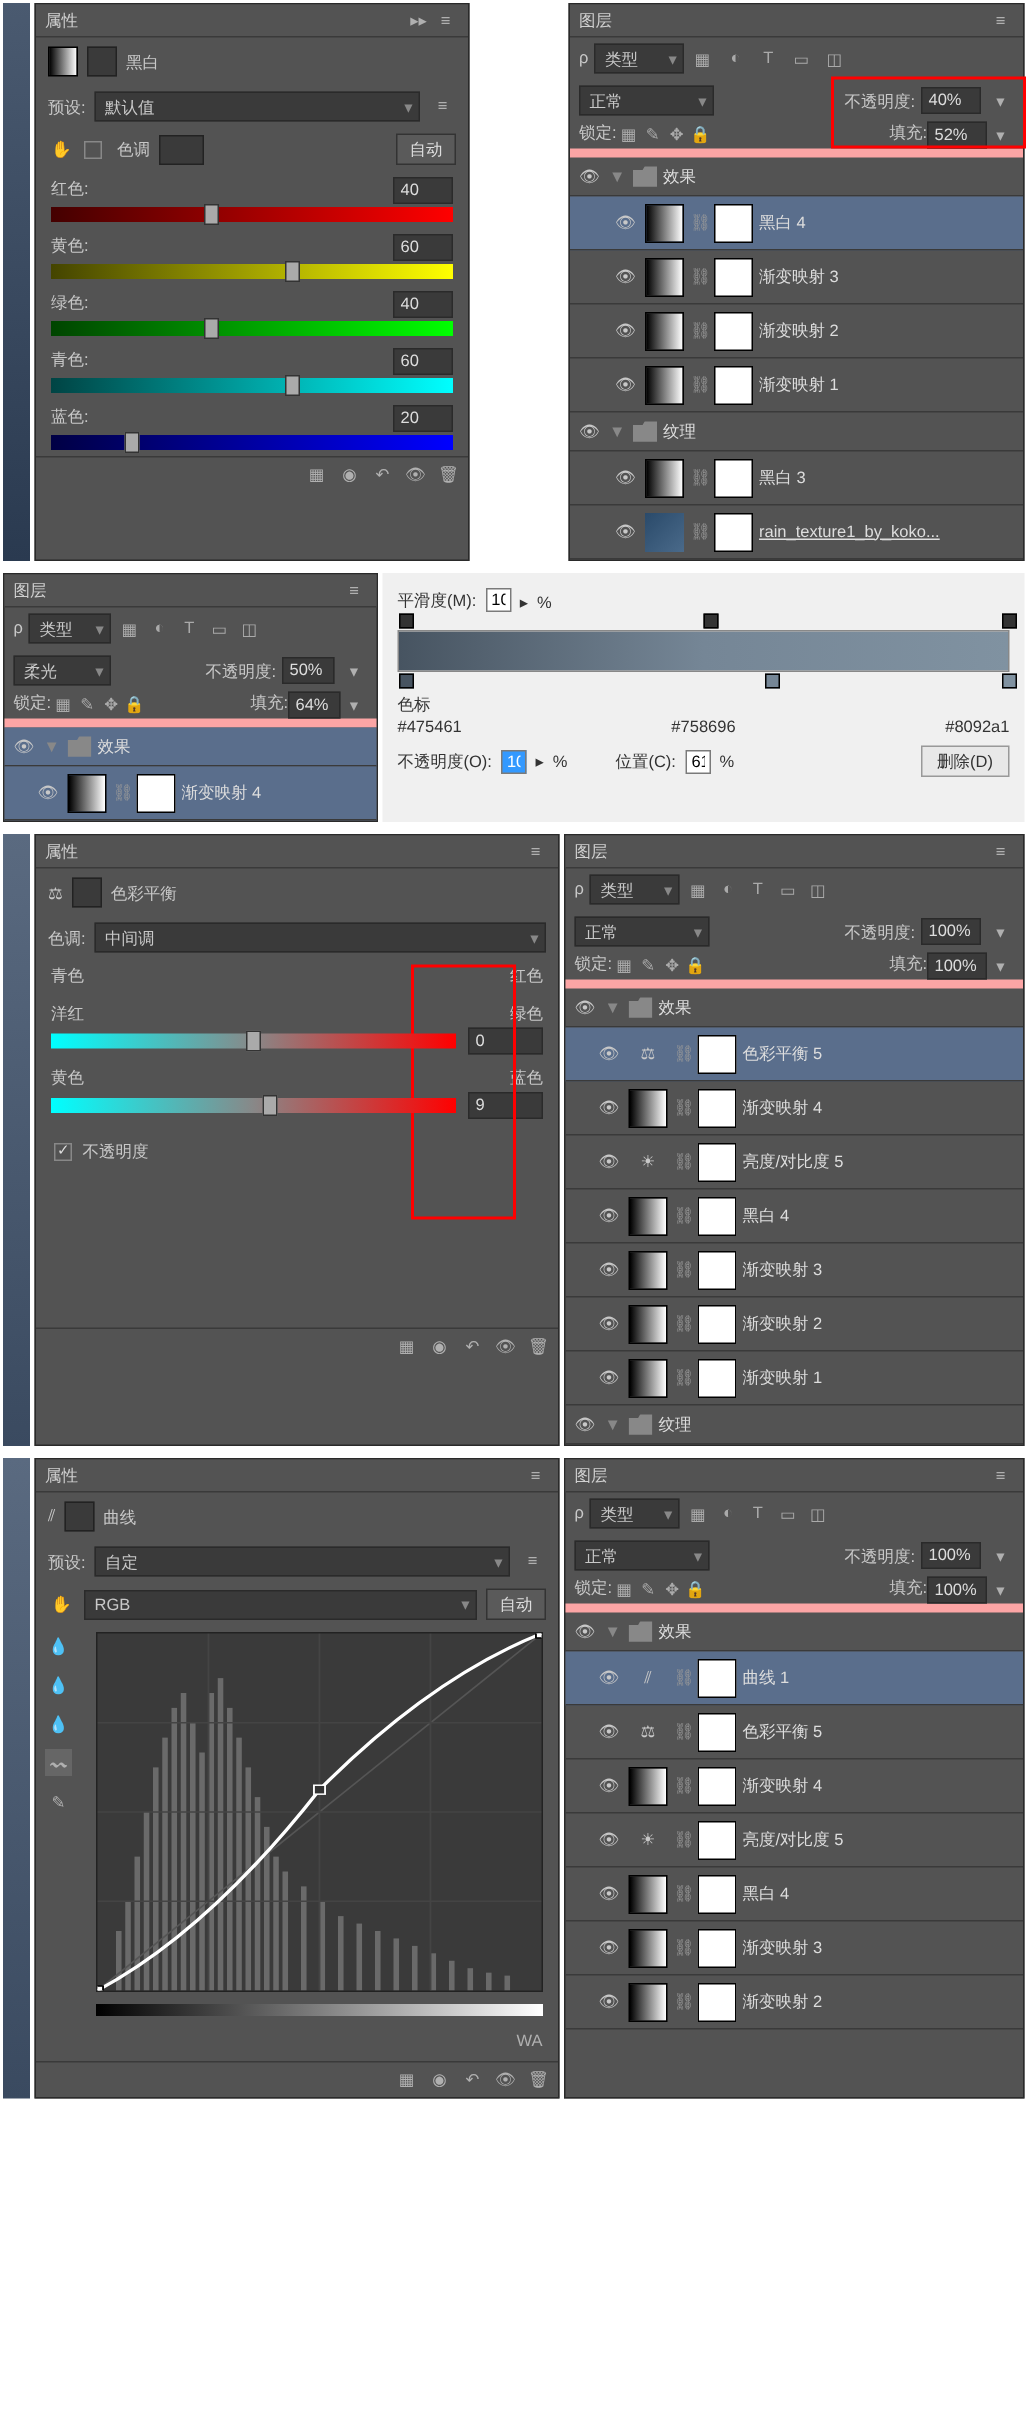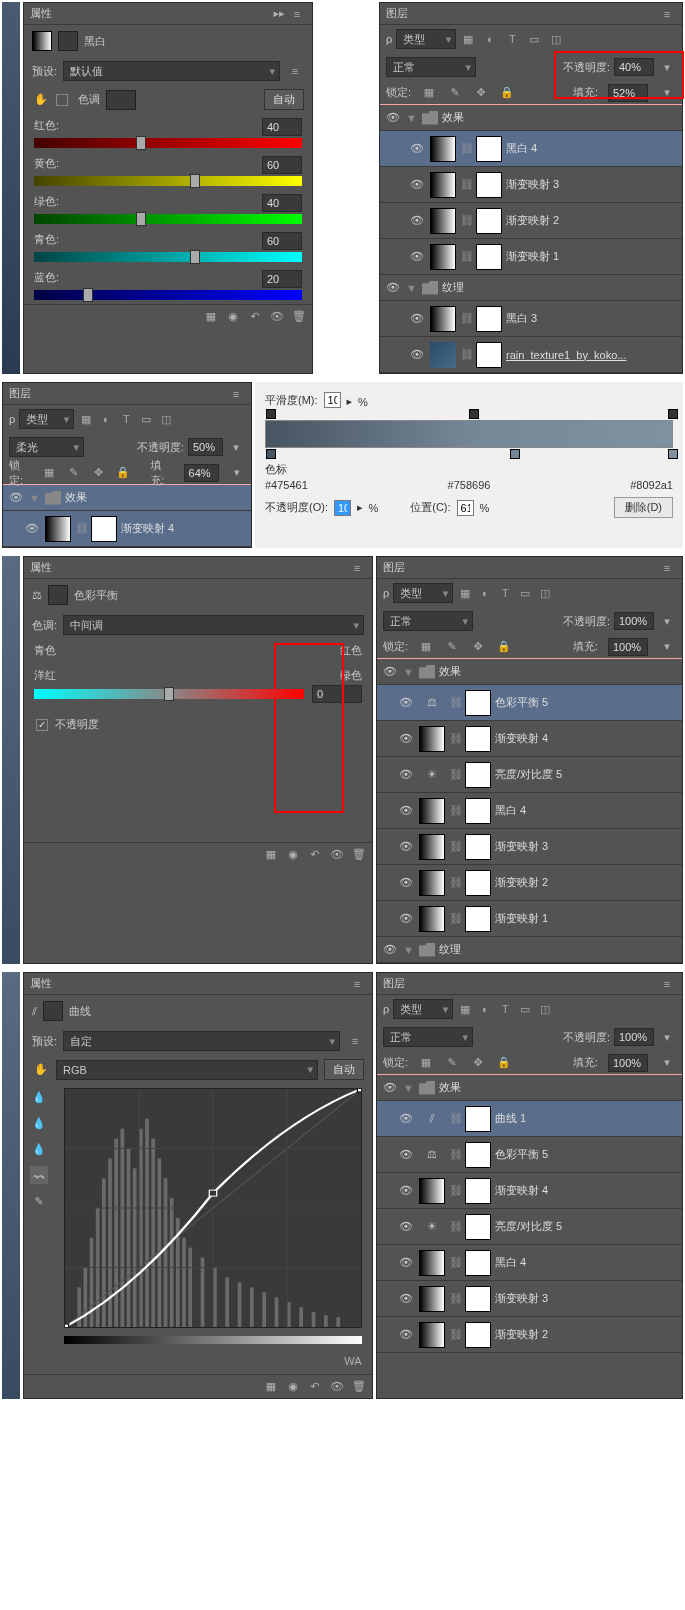--- a/index.html
+++ b/index.html
@@ -18,21 +18,21 @@
 .slider-handle{position:absolute;top:-2px;width:10px;height:14px;background:#aaa;border:1px solid #333;transform:translateX(-50%)}
 .layer-row{display:flex;align-items:center;height:36px;border-bottom:1px solid #3a3a3a;padding:0 4px;gap:4px}
 .layer-row.selected{background:#5a6e8c}
 .eye{width:18px;text-align:center;cursor:pointer}
 .thumb{width:26px;height:26px;background:#fff;border:1px solid #000}
 .thumb.small{width:20px;height:20px}
 .thumb.grad{background:linear-gradient(90deg,#000,#fff)}
 .thumb.dark{background:#3a3a3a;border:1px solid #222}
 .link-icon{width:12px;text-align:center;color:#999}
 .layer-name{flex:1;color:#ddd}
-.lock-row{display:flex;align-items:center;height:24px;padding:0 6px;gap:10px;border-bottom:1px solid #fca5a5}
+.lock-row{display:flex;height:24px;padding:0 6px;gap:0;border-bottom:6px solid #fca5a5}
 .toolbar-bottom{display:flex;justify-content:flex-end;align-items:center;height:24px;padding:0 4px;gap:4px;border-top:1px solid #3a3a3a}
 .red-box{border:2px solid red;position:absolute}
 .btn{background:#5a5a5a;border:1px solid #333;padding:2px 8px;cursor:pointer;color:#ddd}
 .checkbox{width:12px;height:12px;border:1px solid #888;display:inline-block;margin-right:4px;vertical-align:middle}
 .checkbox.checked::after{content:"✓";font-size:10px;position:relative;top:-2px;left:1px;color:#ddd}
 .grad-editor{background:#f0f0f0;padding:10px;color:#333}
 .grad-editor *{color:#333}
 .grad-bar{height:28px;background:linear-gradient(90deg,#475461,#758696,#8092a1);border:1px solid #888;position:relative;margin:12px 0}
 .stop{position:absolute;width:10px;height:10px;background:#333;border:1px solid #000}
 .stop.top{top:-12px}
@@ -250,21 +250,21 @@
       <div class="dropdown" style="width:55px">
           <span>类型</span>
         </div>
       <span class="mini-icon">▦</span>
       <span class="mini-icon">◐</span>
       <span class="mini-icon">T</span>
       <span class="mini-icon">▭</span>
       <span class="mini-icon">◫</span>
     </div>
     <div style="padding:4px 6px;display:flex;align-items:center;gap:4px">
-      <div class="dropdown" style="width:75px">
+      <div class="dropdown" style="width:65px">
           <span>柔光</span>
         </div>
       <span style="flex:1"></span>
       <span>不透明度:</span>
       <input class="input-num" style="width: 35px;" value="50%">
       <span class="icon-btn">▾</span>
     </div>
     <div class="lock-row">
       <span>锁定:</span>
       <span class="mini-icon">▦</span>
@@ -358,20 +358,32 @@
         <div class="slider-row">
           <div class="slider-label">
             <span>洋红</span>
             <span>绿色</span>
           </div>
           <div style="display:flex;gap:8px;align-items:center">
             <div class="slider-track" style="flex:1;background:linear-gradient(90deg,#0ff,#888,#f00)">
               <div class="slider-handle" style="left:50%"></div>
             </div>
             <input class="input-num" style="width: 50px;" value="0">
+          </div>
+        </div>
+        <div class="slider-row">
+          <div class="slider-label">
+            <span>黄色</span>
+            <span>蓝色</span>
+          </div>
+          <div style="display:flex;gap:8px;align-items:center">
+            <div class="slider-track" style="flex:1;background:linear-gradient(90deg,#0ff,#888,#f00)">
+              <div class="slider-handle" style="left:54%"></div>
+            </div>
+            <input class="input-num" style="width: 50px;" value="9">
           </div>
         </div>
       </div>
     <div style="padding:10px 12px">
       <span class="checkbox checked"></span>
       <span>不透明度</span>
     </div>
     <div style="height:100px"></div>
     <div class="toolbar-bottom">
       <span class="icon-btn">▦</span>

